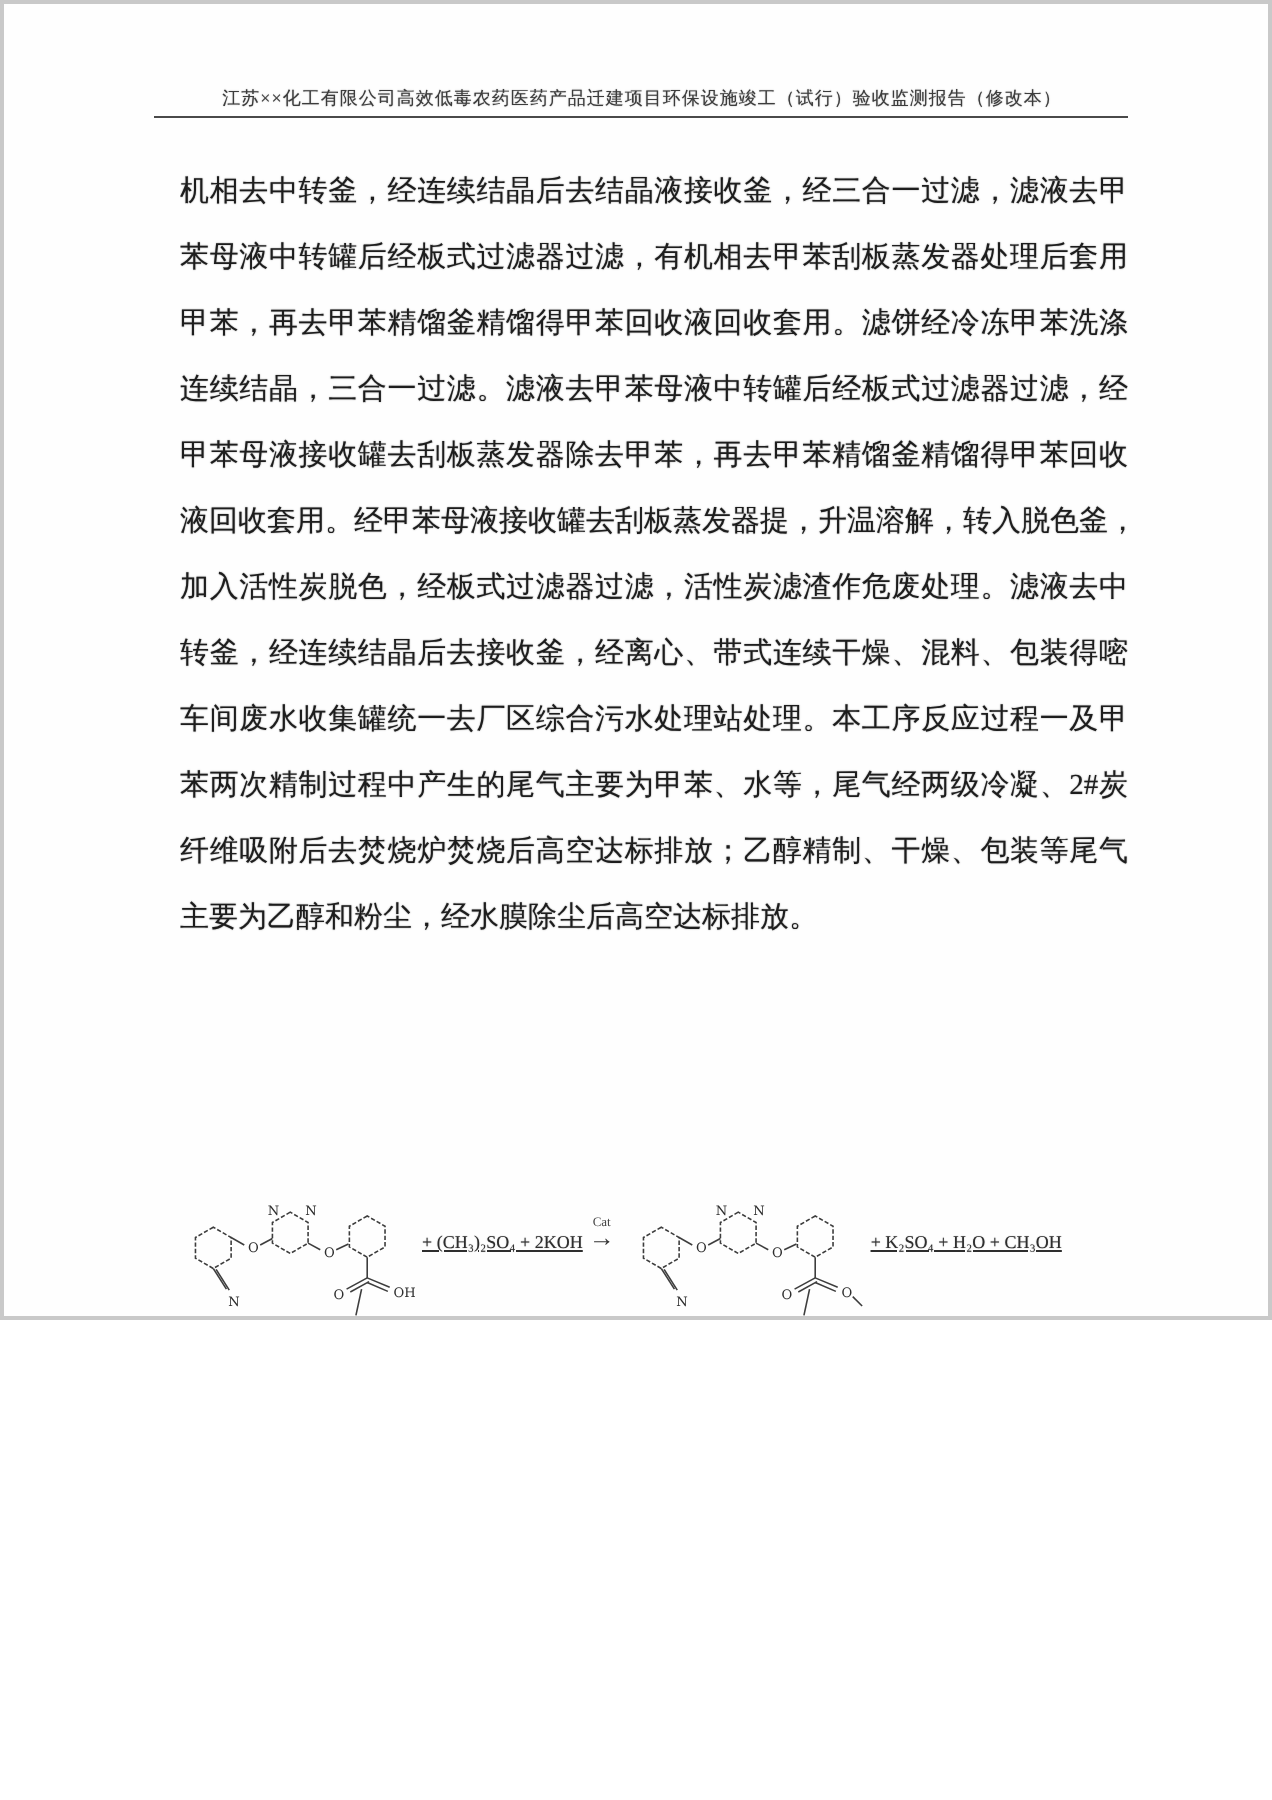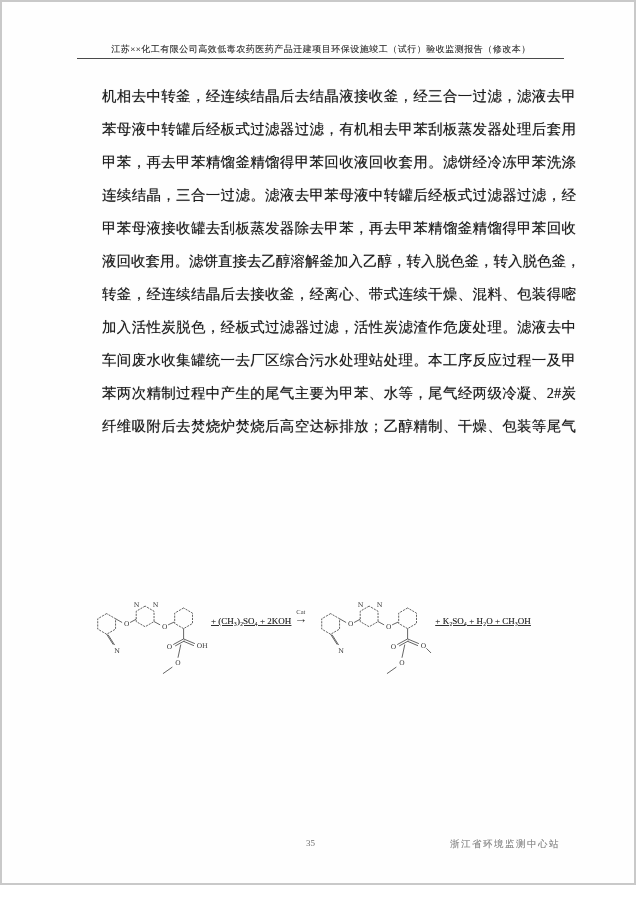--- a/index.html
+++ b/index.html
@@ -1,18 +1,18 @@
 <!DOCTYPE html>
 <html><head>
 <meta charset="utf-8">
 <style>
   html,body{margin:0;padding:0;background:#ffffff;}
   .page{
     position:relative;
-    width:636px;height:885px;
+    width:636px;height:660px;
     box-sizing:border-box;
     background:#fefefe;
     border:2px solid #c9c9c9;
     font-family:"Liberation Serif","DejaVu Serif",serif;
     color:#222;
     overflow:hidden;
   }
   
   .header-title{
     position:absolute;top:41px;left:76px;right:70px;
@@ -21,21 +21,21 @@
     letter-spacing:0.5px;
     white-space:nowrap;overflow:hidden;
     text-shadow:0 0 0.6px rgba(40,40,40,0.55);
   }
   .header-rule{
     position:absolute;top:56px;left:75px;right:70px;
     border-top:1.6px solid #4a4a4a;
   }
   
   .body-text{
-    position:absolute;top:78px;left:100px;width:474px;
+    position:absolute;top:78px;left:88px;width:474px;
   }
   .line{
     height:33px;line-height:33px;
     font-size:14.5px;color:#1d1d1d;
     text-align:justify;text-align-last:justify;
     overflow:hidden;white-space:nowrap;
     text-shadow:0 0 0.7px rgba(20,20,20,0.6);
   }
   .line.last{text-align-last:left;}
   
@@ -79,26 +79,27 @@
 
   <div class="header-title">江苏××化工有限公司高效低毒农药医药产品迁建项目环保设施竣工（试行）验收监测报告（修改本）</div>
   <div class="header-rule"></div>
 
   <div class="body-text">
     <div class="line">机相去中转釜，经连续结晶后去结晶液接收釜，经三合一过滤，滤液去甲</div>
     <div class="line">苯母液中转罐后经板式过滤器过滤，有机相去甲苯刮板蒸发器处理后套用</div>
     <div class="line">甲苯，再去甲苯精馏釜精馏得甲苯回收液回收套用。滤饼经冷冻甲苯洗涤</div>
     <div class="line">连续结晶，三合一过滤。滤液去甲苯母液中转罐后经板式过滤器过滤，经</div>
     <div class="line">甲苯母液接收罐去刮板蒸发器除去甲苯，再去甲苯精馏釜精馏得甲苯回收</div>
-    <div class="line">液回收套用。滤饼直接去乙醇溶解釜加入乙醇，转入脱色釜，转入脱色釜，</div>
+    <div class="line">液回收套用。经甲苯母液接收罐去刮板蒸发器提，升温溶解，转入脱色釜，</div>
+    <div class="line">加入活性炭脱色，经板式过滤器过滤，活性炭滤渣作危废处理。滤液去中</div>
     <div class="line">转釜，经连续结晶后去接收釜，经离心、带式连续干燥、混料、包装得嘧</div>
-    <div class="line">加入活性炭脱色，经板式过滤器过滤，活性炭滤渣作危废处理。滤液去中</div>
     <div class="line">车间废水收集罐统一去厂区综合污水处理站处理。本工序反应过程一及甲</div>
     <div class="line">苯两次精制过程中产生的尾气主要为甲苯、水等，尾气经两级冷凝、2#炭</div>
     <div class="line">纤维吸附后去焚烧炉焚烧后高空达标排放；乙醇精制、干燥、包装等尾气</div>
+    <div class="line last">主要为乙醇和粉尘，经水膜除尘后高空达标排放。</div>
   </div>
 
   <div class="reaction">
 
     <svg class="mol" width="122" height="88" viewBox="0 0 130 90">
 
       <path class="ring" d="M22,19 L12.5,24.5 L12.5,35.5 L22,41 L31.5,35.5 L31.5,24.5 Z"></path>
       <line x1="22" y1="41" x2="29" y2="52"></line>
       <line x1="23.5" y1="41.5" x2="30.5" y2="52.5"></line>
       <text x="30" y="61">N</text>

